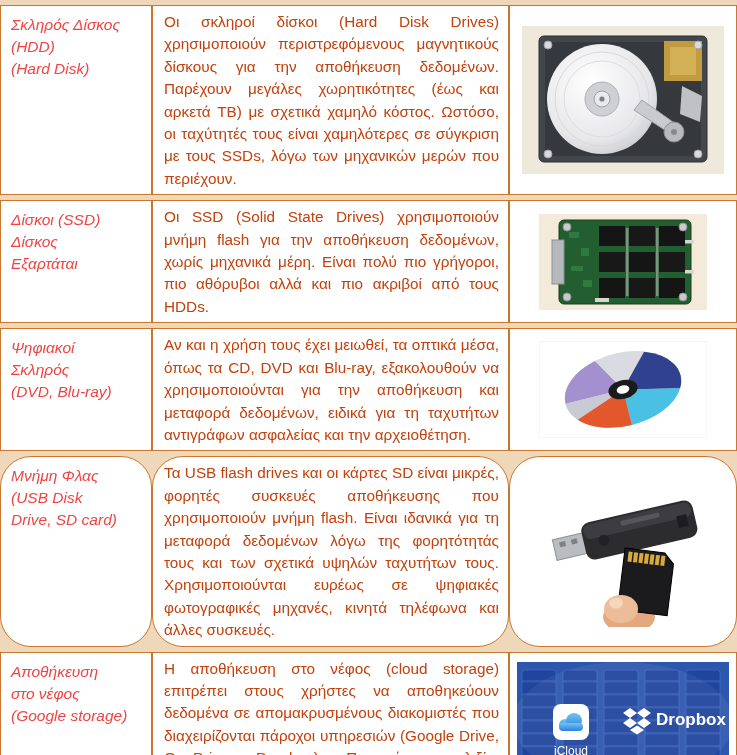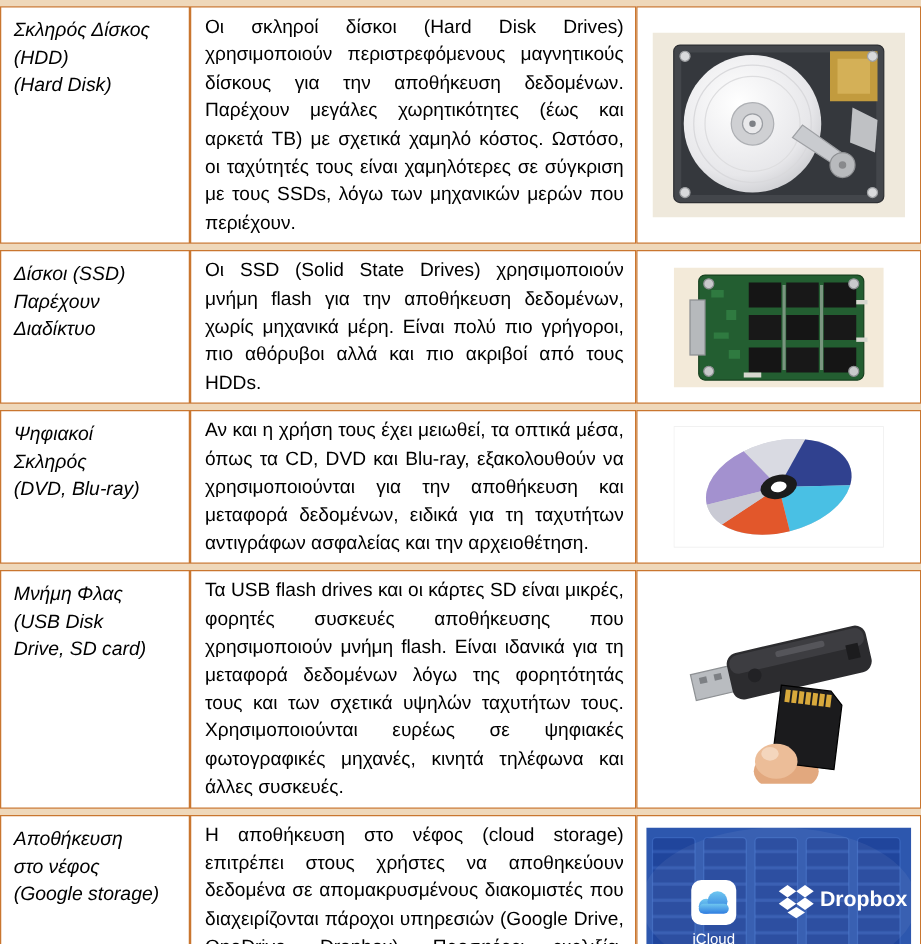--- a/index.html
+++ b/index.html
@@ -12,42 +12,42 @@
     table-layout:fixed;
   }
   td{
     background:#ffffff;
     border:1px solid #c9762f;     
     vertical-align:top;
     box-sizing:border-box;
   }
   td.title-cell{
     padding:8px 4px 4px 10px;
-    color:#000000;
+    color:#ef4444;
     font-style:italic;
     font-size:15.5px;
     line-height:22px;
   }
   td.desc-cell{
     padding:5px 9px 4px 11px;
-    color:#000000;
+    color:#c2410c;
     font-size:15.3px;
     line-height:22.4px;
     text-align:justify;
   }
   td.desc-cell p{margin:0;}
   td.img-cell{
     vertical-align:middle;
     text-align:center;
     padding:3px 2px;
   }
   tr.r1 td{height:166px;}
   tr.r2 td{height:102px;margin-top:48px;}
   tr.r3 td{height:107px;}
-  tr.r4 td{height:162px;}
+  tr.r4 td{height:162px;border-radius:31px;}
   tr.r5 td{height:183px;}
   svg{display:inline-block;vertical-align:middle;}
   .svgtxt{font-family:"Liberation Sans", sans-serif;}
 </style>
 </head>
 <body>
 
 <table class="storage">
   <colgroup>
     <col style="width:152px">
@@ -93,22 +93,22 @@
         <circle cx="176" cy="19" r="4" fill="#d9dadc" stroke="#9fa1a4"></circle>
         <circle cx="26" cy="128" r="4" fill="#d9dadc" stroke="#9fa1a4"></circle>
         <circle cx="176" cy="128" r="4" fill="#d9dadc" stroke="#9fa1a4"></circle>
       </svg>
     </td>
   </tr>
 
   <tr class="r2">
     <td class="title-cell">
       <div>Δίσκοι (SSD)</div>
-      <div>Παρέχουν</div>
-      <div>Διαδίκτυο</div>
+      <div>Δίσκος</div>
+      <div>Εξαρτάται</div>
     </td>
     <td class="desc-cell">
       <p>Οι SSD (Solid State Drives) χρησιμοποιούν μνήμη flash για την αποθήκευση δεδομένων, χωρίς μηχανικά μέρη. Είναι πολύ πιο γρήγοροι, πιο αθόρυβοι αλλά και πιο ακριβοί από τους HDDs.</p>
     </td>
     <td class="img-cell">
       <svg width="168" height="96" viewBox="0 0 168 96">
         <rect x="0" y="0" width="168" height="96" fill="#f3ead9"></rect>
         <rect x="20" y="6" width="132" height="84" rx="5" fill="#235e31" stroke="#17401f"></rect>
         <rect x="13" y="26" width="12" height="44" fill="#b6b9bc" stroke="#8d9093"></rect>
         <rect x="30" y="18" width="10" height="6" fill="#2f7a40"></rect>

